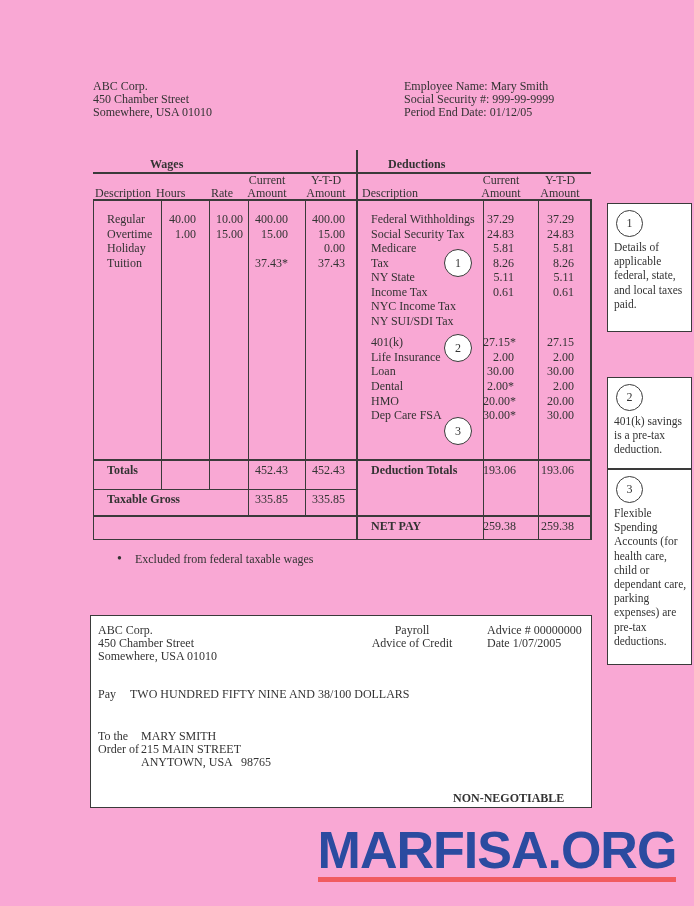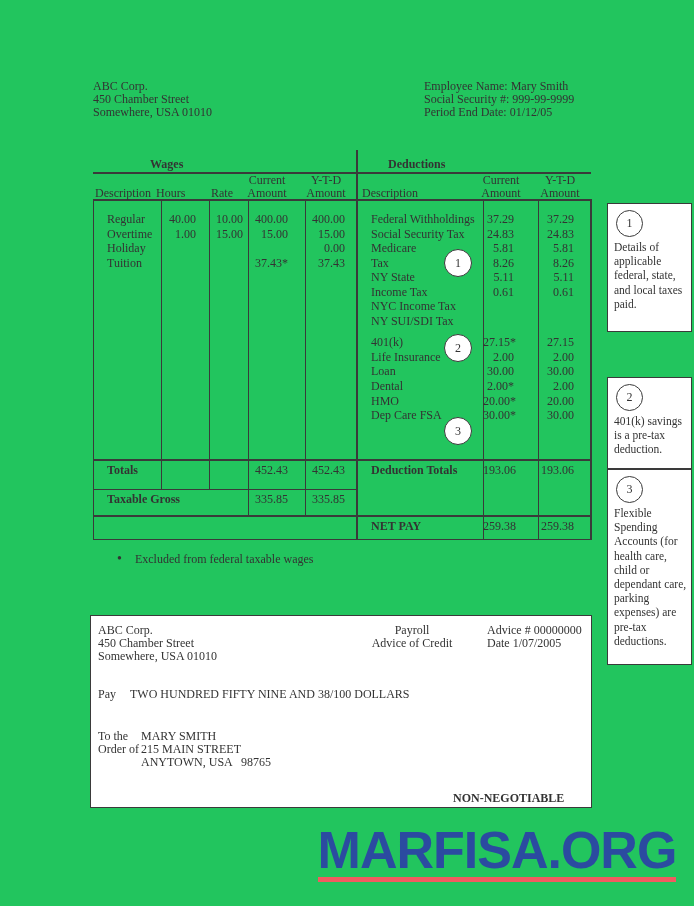--- a/index.html
+++ b/index.html
@@ -1,16 +1,16 @@
 <!DOCTYPE html>
 <html><head>
 <meta charset="utf-8">
 <style>
   html,body{margin:0;padding:0;background:#fff;}
-  .page{position:relative;width:694px;height:906px;background:#22c55e;overflow:hidden;
+  .page{position:relative;width:694px;height:906px;background:#f9a8d4;overflow:hidden;
         font-family:"Liberation Serif","DejaVu Serif",serif;font-size:12px;color:#333;}
   .abs{position:absolute;}
   .b{font-weight:bold;}
   .lh{line-height:13.2px;}
   .hl,.vl{position:absolute;background:#3a3a3a;}
   .hdr2{position:absolute;text-align:center;line-height:12.8px;}
   .wgrid{display:grid;grid-template-columns:68px 48px 39px 57px 50px;line-height:14.55px;}
   .dgrid{display:grid;grid-template-columns:126px 55px 52px;line-height:14.55px;}
   .tgrid{display:grid;grid-template-columns:155px 57px 50px;line-height:14.55px;}
   .row{display:contents;}
@@ -35,21 +35,21 @@
 </head>
 <body>
 
 <div class="page">
 
   <div class="abs lh" style="left:93px;top:80px">
     <div>ABC Corp.</div>
     <div>450 Chamber Street</div>
     <div>Somewhere, USA 01010</div>
   </div>
-  <div class="abs lh" style="left:424px;top:80px">
+  <div class="abs lh" style="left:404px;top:80px">
     <div>Employee Name: Mary Smith</div>
     <div>Social Security #: 999-99-9999</div>
     <div>Period End Date: 01/12/05</div>
   </div>
 
   <div class="hl" style="left:93px;top:172px;width:498px;height:1.5px"></div>
   <div class="hl" style="left:93px;top:199px;width:498px;height:1.5px"></div>
   <div class="hl" style="left:93px;top:459px;width:498px;height:1.5px"></div>
   <div class="hl" style="left:93px;top:489px;width:264px;height:1.3px"></div>
   <div class="hl" style="left:93px;top:515px;width:498px;height:1.6px"></div>

